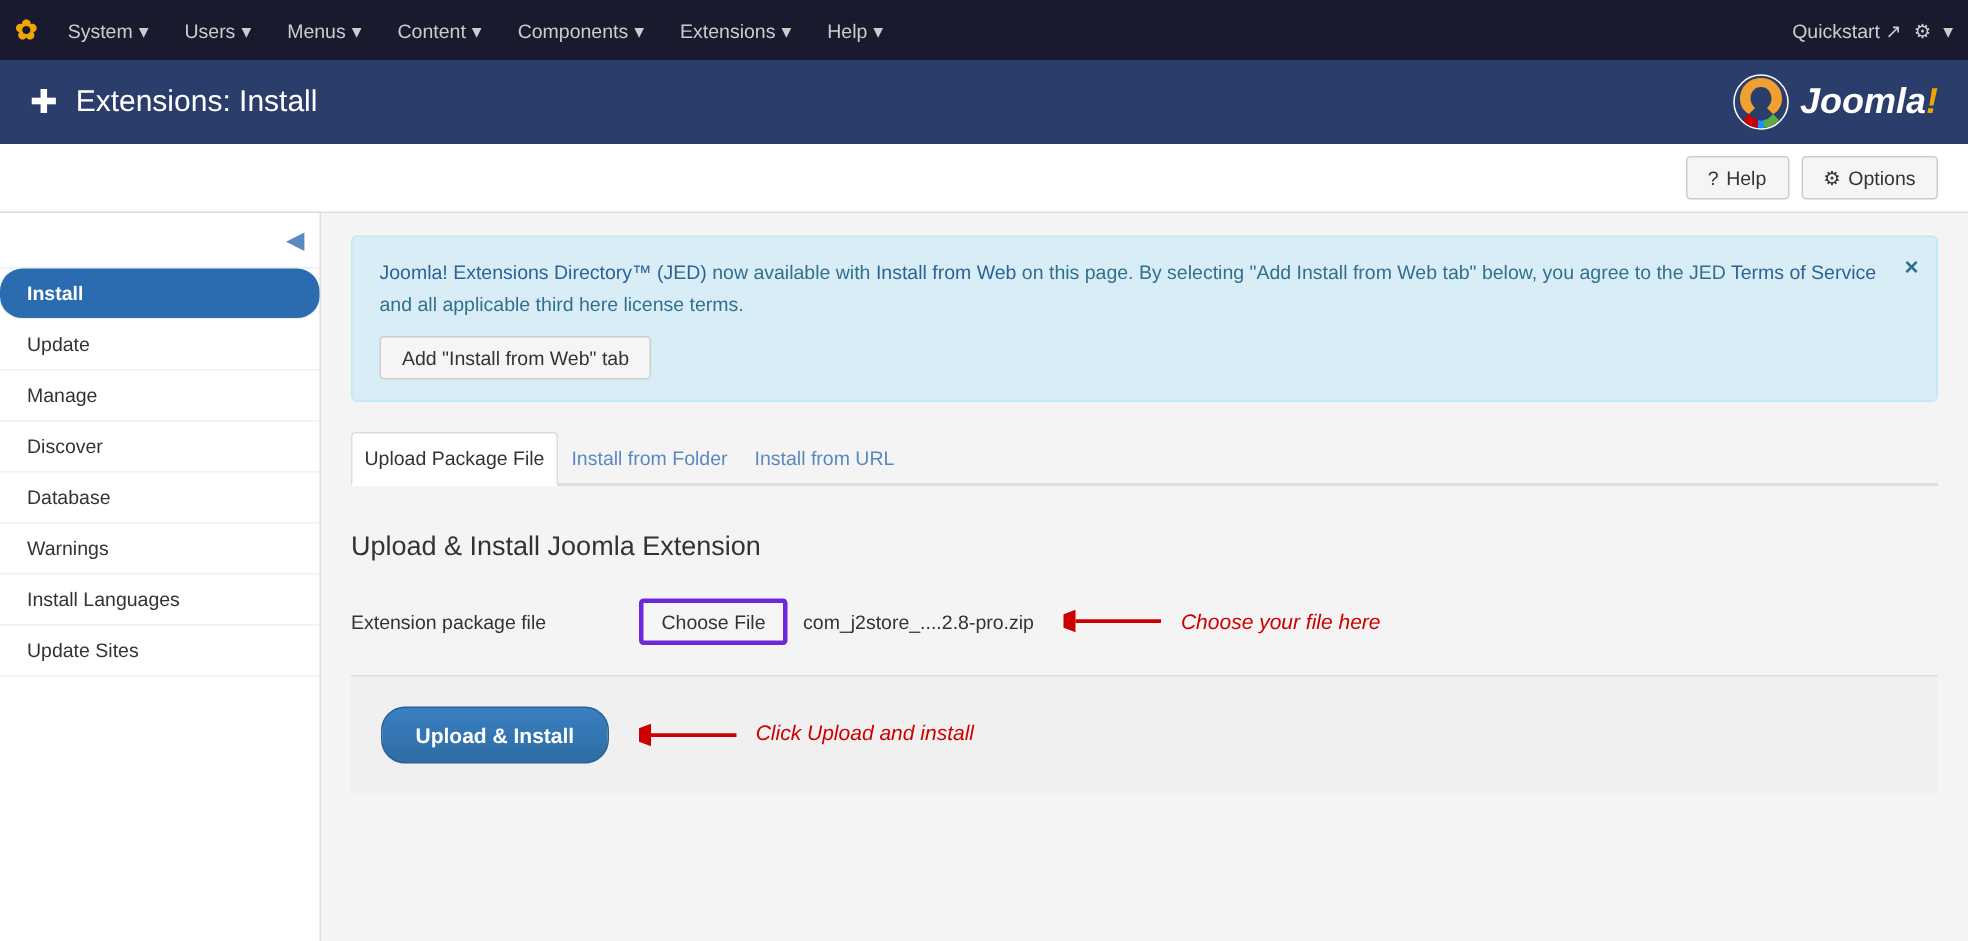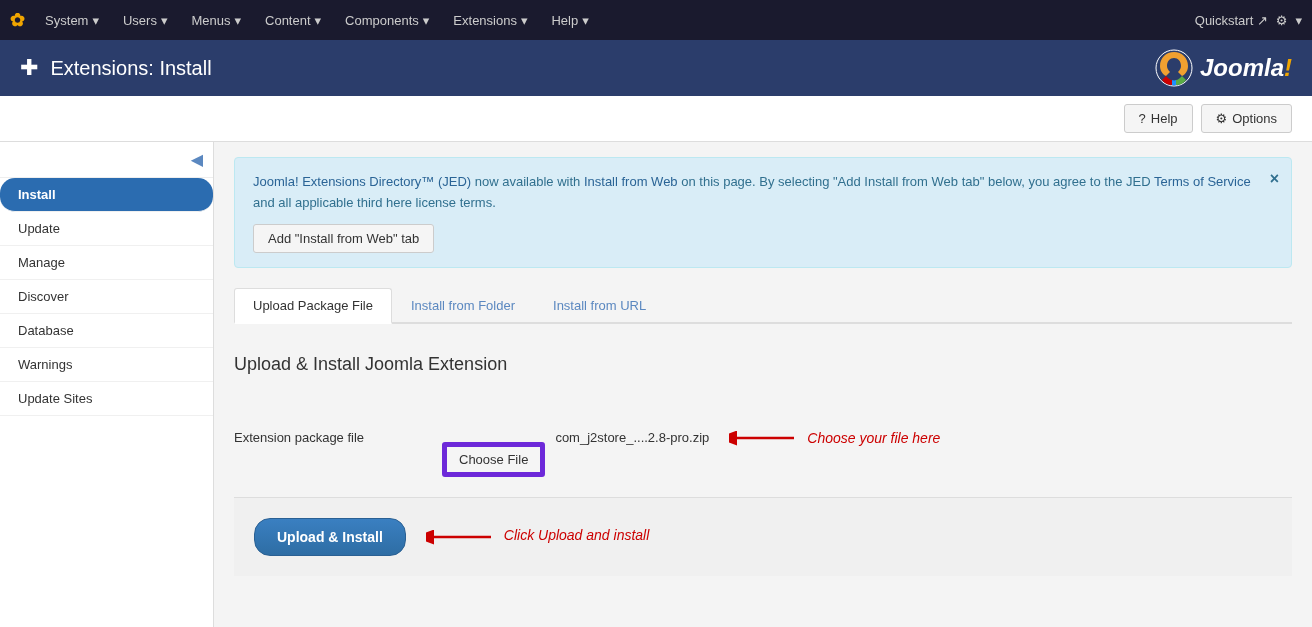--- a/index.html
+++ b/index.html
@@ -186,21 +186,21 @@
       color: #333;
     }
 
     
     .tabs-bar {
       display: flex;
       border-bottom: 2px solid #ddd;
       margin-bottom: 20px;
     }
     .tab {
-      padding: 9px 18px;
+      padding: 9px 8px;
       cursor: pointer;
       font-size: 13px;
       color: #5b88c0;
       border: 1px solid transparent;
       border-bottom: none;
       margin-bottom: -2px;
     }
     .tab.active {
       background: #fff;
       border: 1px solid #ddd;
@@ -217,42 +217,41 @@
     .upload-title {
       font-size: 18px;
       color: #333;
       margin-bottom: 24px;
       font-weight: normal;
     }
     .form-row {
       display: flex;
       align-items: center;
       margin-bottom: 20px;
-      gap: 28px;
+      gap: 12px;
     }
     .form-label {
       width: 180px;
       font-size: 13px;
       color: #333;
       flex-shrink: 0;
     }
     .file-input-area {
       display: flex;
       align-items: center;
       gap: 10px;
     }
     .choose-file-btn {
       padding: 5px 12px;
       background: #f5f5f5;
-      border: 5px solid #6d28d9;
+      border: 3px solid #6d28d9;
       border-radius: 3px;
       cursor: pointer;
       font-size: 13px;
       color: #333;
-      margin-top: 43px;
     }
     .file-name {
       font-size: 13px;
       color: #333;
     }
     .arrow-annotation {
       display: flex;
       align-items: center;
       gap: 8px;
       margin-left: 10px;
@@ -377,20 +376,23 @@
     <div class="sidebar-item">
       <span>Discover</span>
     </div>
     <div class="sidebar-item">
       <span>Database</span>
     </div>
     <div class="sidebar-item">
       <span>Warnings</span>
     </div>
     <div class="sidebar-item">
+      <span>Install Languages</span>
+    </div>
+    <div class="sidebar-item">
       <span>Update Sites</span>
     </div>
   </aside>
 
   <main class="content-area">
 
     <div class="info-banner">
       <span class="close-btn">×</span>
       <span>
         <a href="#">Joomla! Extensions Directory™ (JED)</a>

